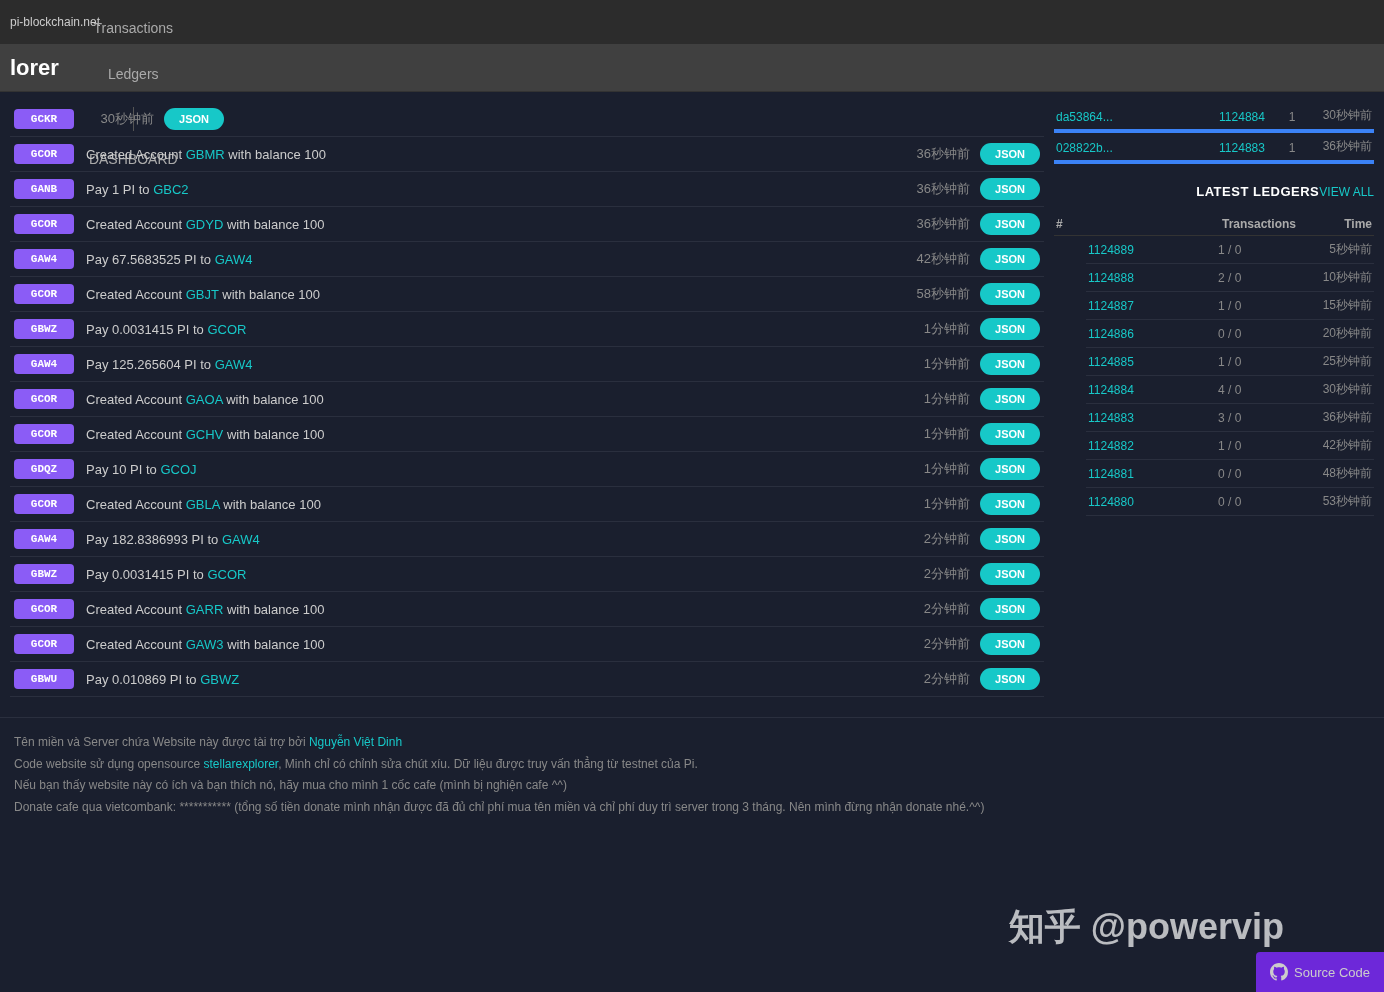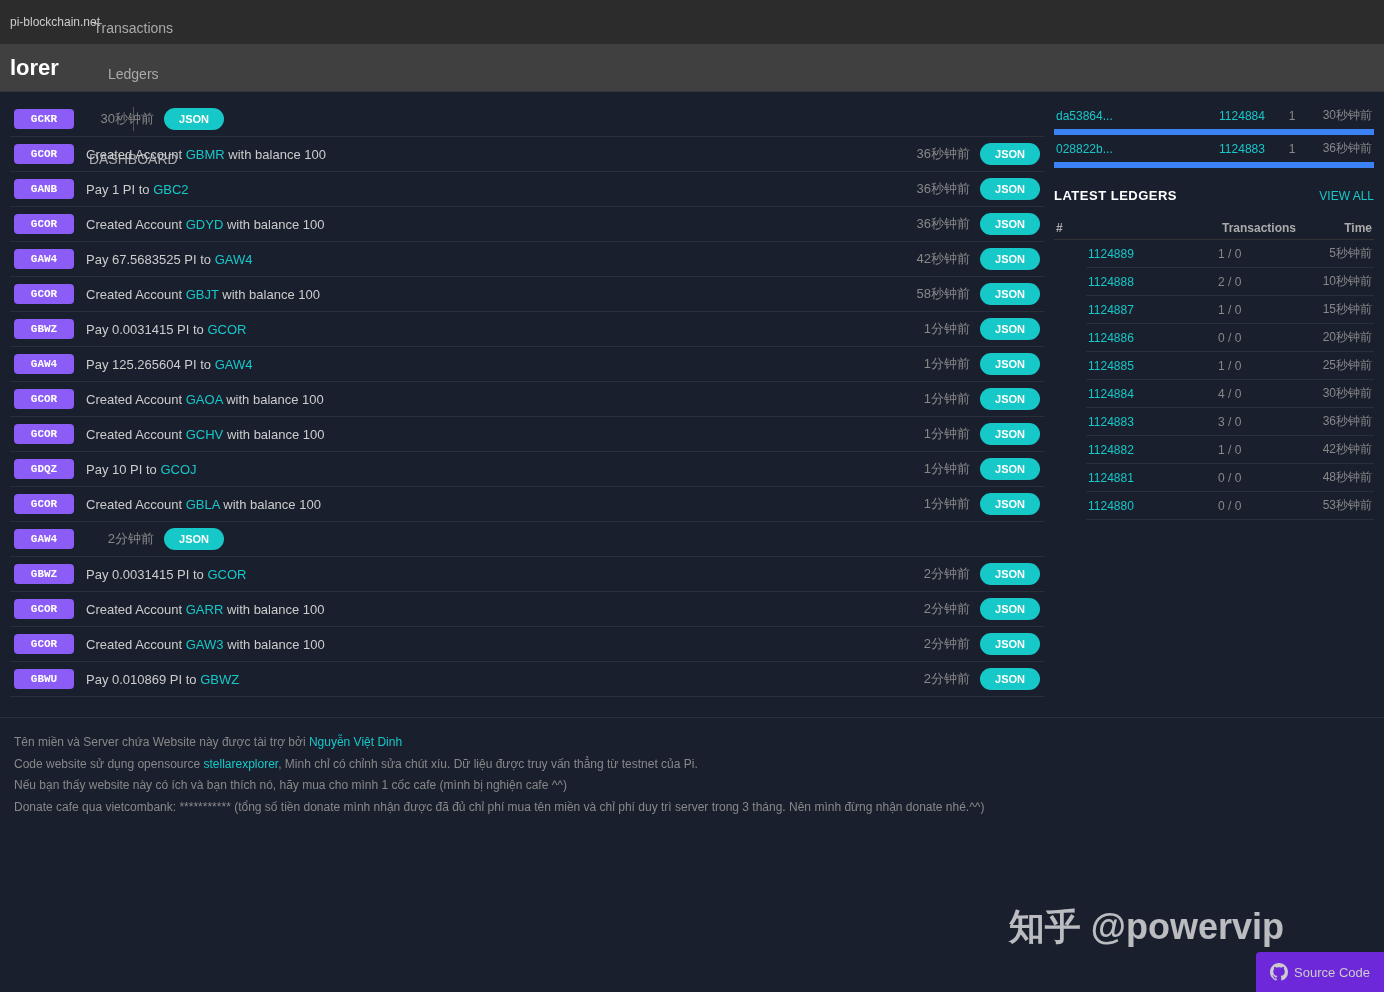--- a/index.html
+++ b/index.html
@@ -114,34 +114,34 @@
     .right-panel {
       width: 320px;
       min-width: 320px;
     }
     
     .recent-tx {
       margin-bottom: 14px;
     }
     .recent-tx-row {
       display: flex;
-      align-items: center;
+      align-items: flex-end;
       padding: 5px 2px;
-      border-bottom: 6px solid #3b82f6;
+      border-bottom: 4px solid #3b82f6;
       gap: 10px;
     }
     .tx-hash { color: #17c8c8; font-size: 12px; flex: 1; }
     .tx-num { color: #17c8c8; font-size: 12px; min-width: 60px; text-align: center; }
     .tx-count { color: #888; font-size: 12px; min-width: 20px; text-align: center; }
     .tx-time { color: #888; font-size: 12px; min-width: 60px; text-align: right; }
     
     .ledgers-section {}
     .ledgers-header {
       display: flex;
-      justify-content: space-between;
+      justify-content: flex-end;
       align-items: center;
       margin-bottom: 8px;
       padding: 6px 0;
     }
     .ledgers-title {
       color: #fff;
       font-size: 13px;
       font-weight: bold;
       letter-spacing: 0.5px;
     }
@@ -302,20 +302,21 @@
           <span class="badge json-badge">JSON</span>
         </div>
         <div class="ops-row">
           <span class="badge teal">GCOR</span>
           <span class="ops-desc">Created Account <span class="highlight">GBLA</span> with balance 100</span>
           <span class="ops-time">1分钟前</span>
           <span class="badge json-badge">JSON</span>
         </div>
         <div class="ops-row">
           <span class="badge teal">GAW4</span>
+          <span class="ops-desc">Pay 182.8386993 PI to <span class="highlight">GAW4</span></span>
           <span class="ops-time">2分钟前</span>
           <span class="badge json-badge">JSON</span>
         </div>
         <div class="ops-row">
           <span class="badge teal">GBWZ</span>
           <span class="ops-desc">Pay 0.0031415 PI to <span class="highlight">GCOR</span></span>
           <span class="ops-time">2分钟前</span>
           <span class="badge json-badge">JSON</span>
         </div>
         <div class="ops-row">

